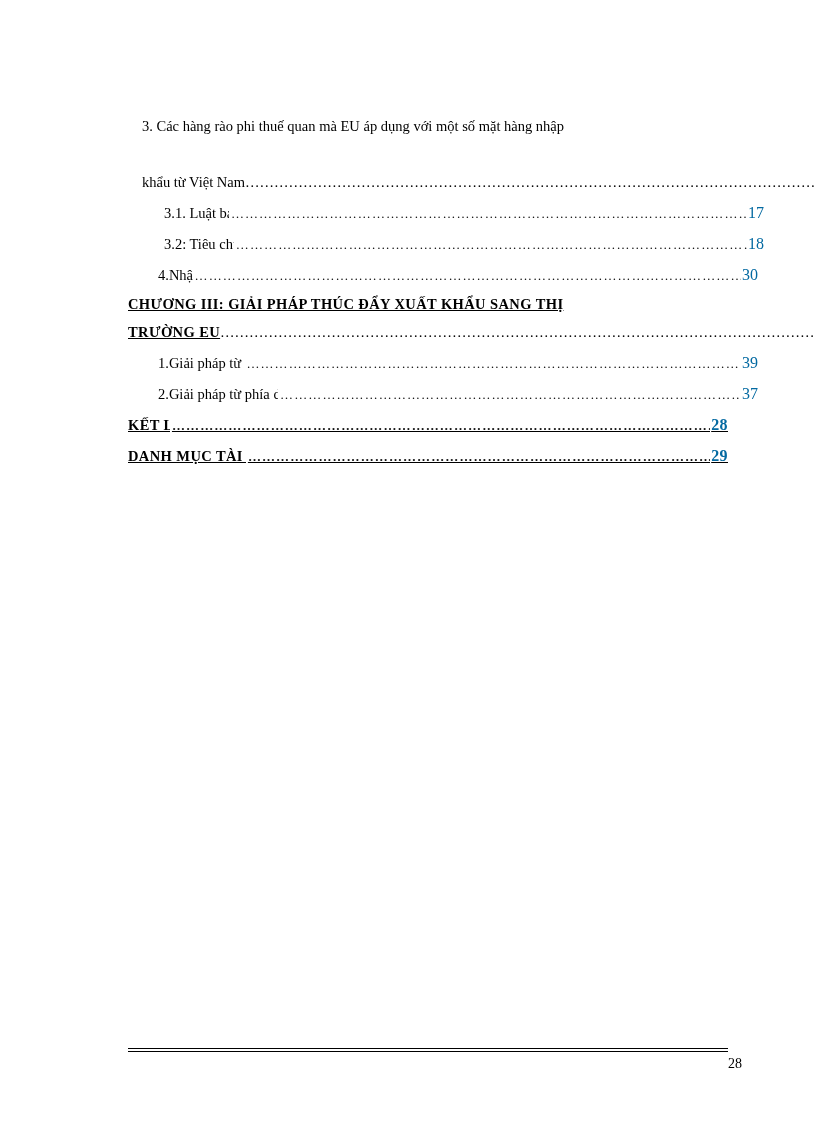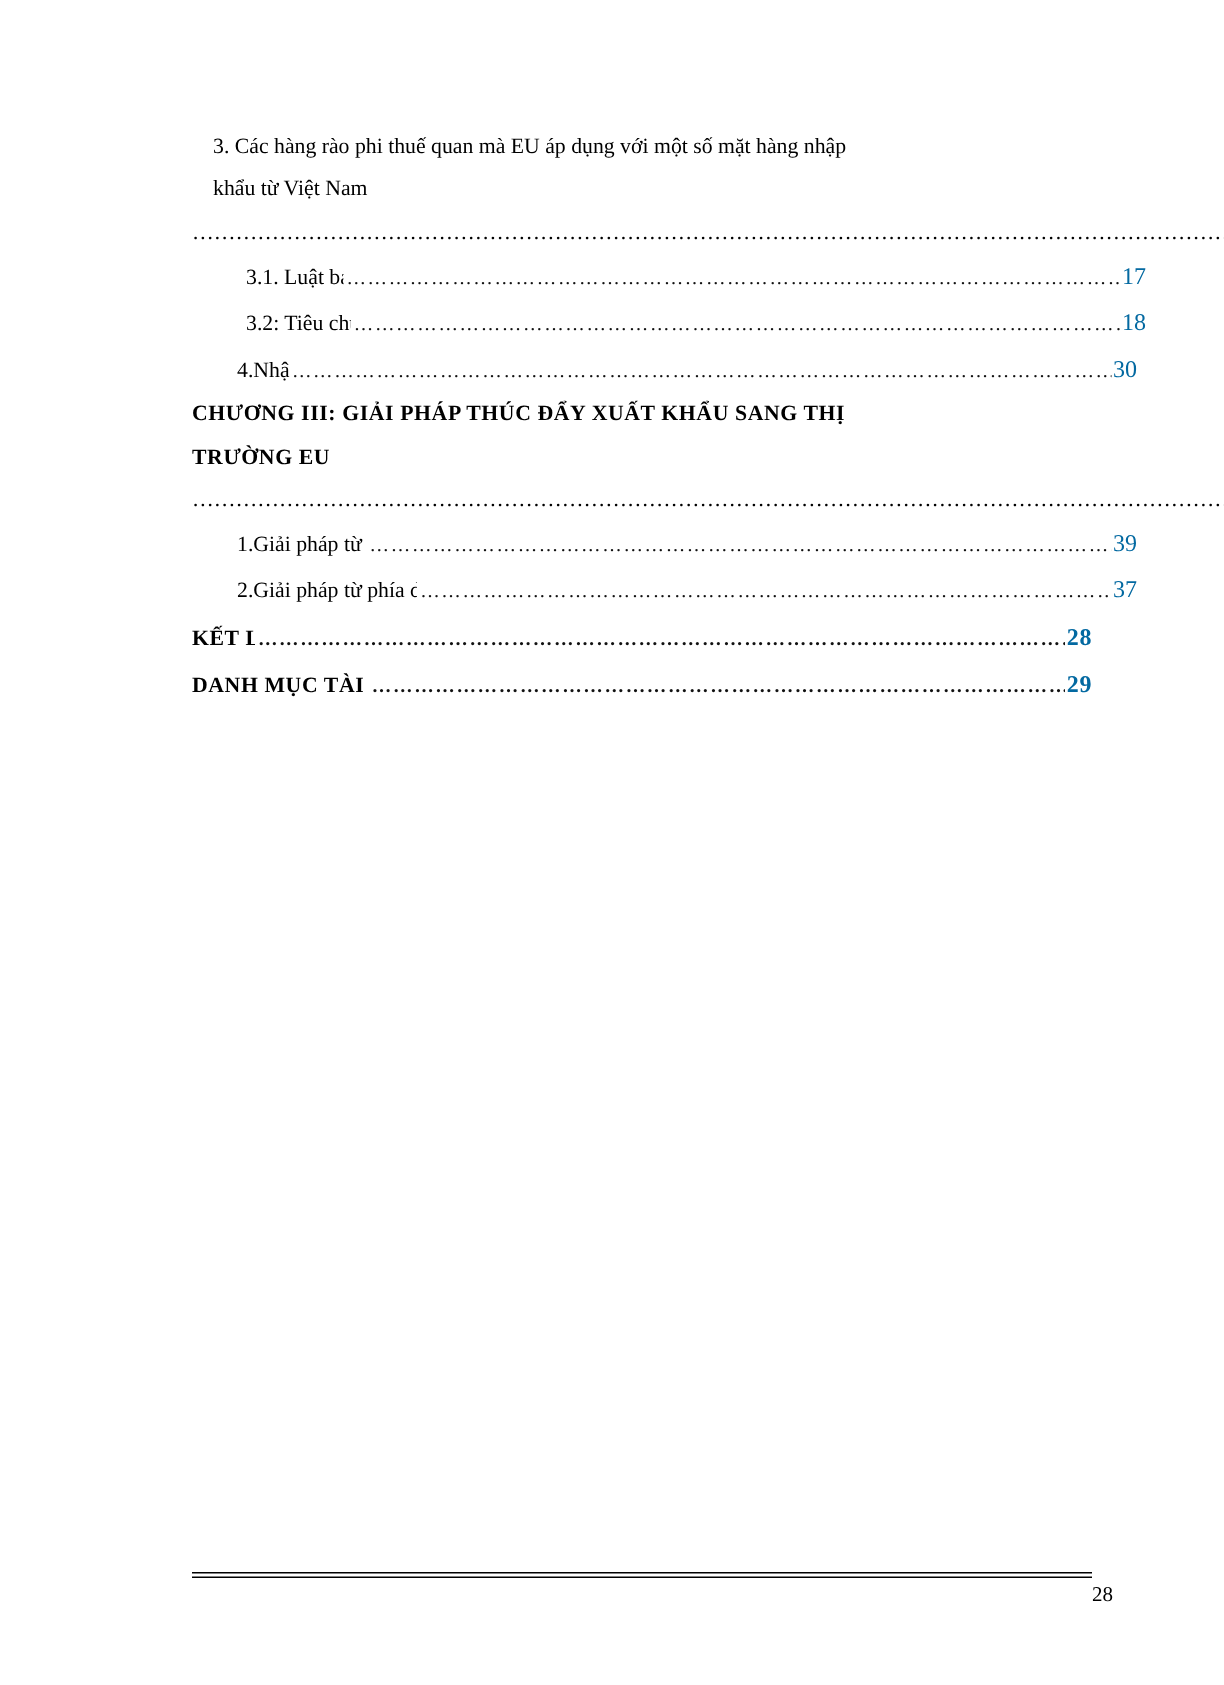--- a/index.html
+++ b/index.html
@@ -49,29 +49,28 @@
     flex: 0 0 auto;
     color: #0369a1;
     font-size: 16px;
     padding-left: 1px;
   }
   
   .lvl-0 { padding-left: 0; }
   .lvl-1 { padding-left: 36px; }
   .lvl-1b { padding-left: 30px; }
   .bold { font-weight: bold; }
-  .caps { letter-spacing: 0.4px; }
+  .caps { letter-spacing: 0.4px; text-decoration: underline; }
   .cont-row {
     display: flex;
     align-items: baseline;
     width: 100%;
     line-height: 1.95;
     font-size: 14.5px;
     white-space: nowrap;
-    flex-direction: column;
   }
   .footer-rule {
     position: absolute;
     left: 128px;
     top: 1048px;
     width: 600px;
     border-top: 1.2px solid #000;
     border-bottom: 1.2px solid #000;
     height: 2px;
   }
@@ -80,21 +79,21 @@
     top: 1056px;
     left: 728px;
     font-size: 14px;
     font-family: "Liberation Serif", serif;
     color: #000;
   }
   .first-block {
     font-size: 14.5px;
     line-height: 1.95;
   }
-  .first-block .l1 { padding-left: 14px; }
+  .first-block .l1 { padding-left: 14px; margin-top: 28px; }
 </style>
 </head>
 <body>
 
 <div class="page">
 
   <div class="toc">
 
     <div class="first-block">
       <div class="l1">3. Các hàng rào phi thuế quan mà EU áp dụng với một số mặt hàng nhập</div>

